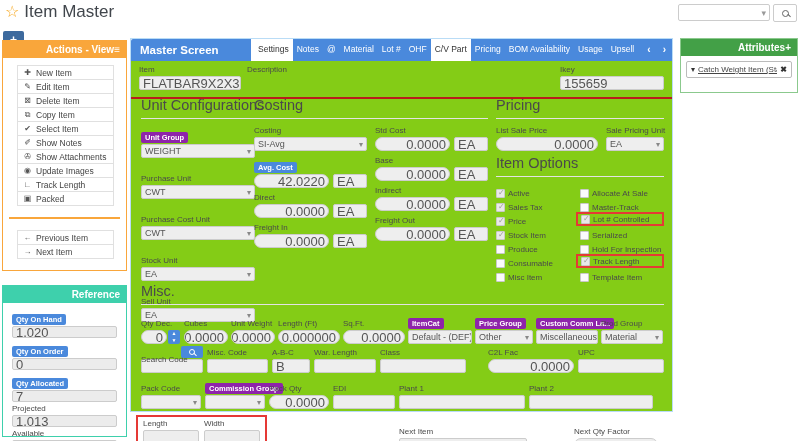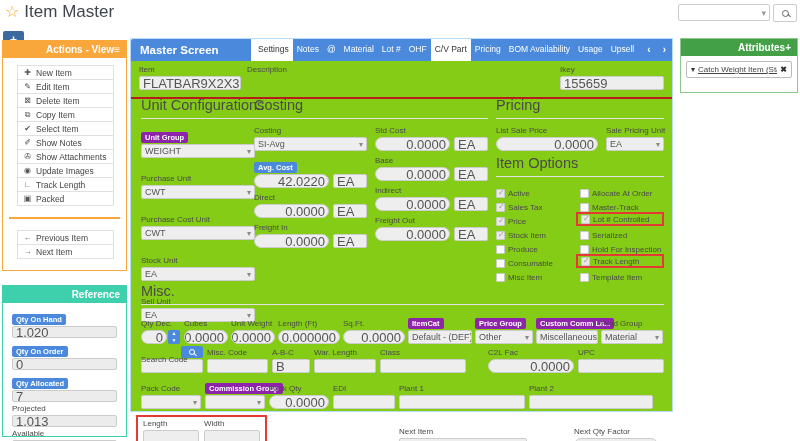--- a/index.html
+++ b/index.html
@@ -459,21 +459,21 @@
             <span>Consumable</span>
           </div>
         <div class="opt">
             <span class="cb"></span>
             <span>Misc Item</span>
           </div>
       </div>
       <div class="opt-col">
         <div class="opt">
             <span class="cb"></span>
-            <span>Allocate At Order</span>
+            <span>Allocate At Sale</span>
           </div>
         <div class="opt">
             <span class="cb"></span>
             <span>Master-Track</span>
           </div>
         <div class="opt">
             <span class="hl">
               <span class="cb checked"></span>
               <span>Lot # Controlled</span>
             </span>

